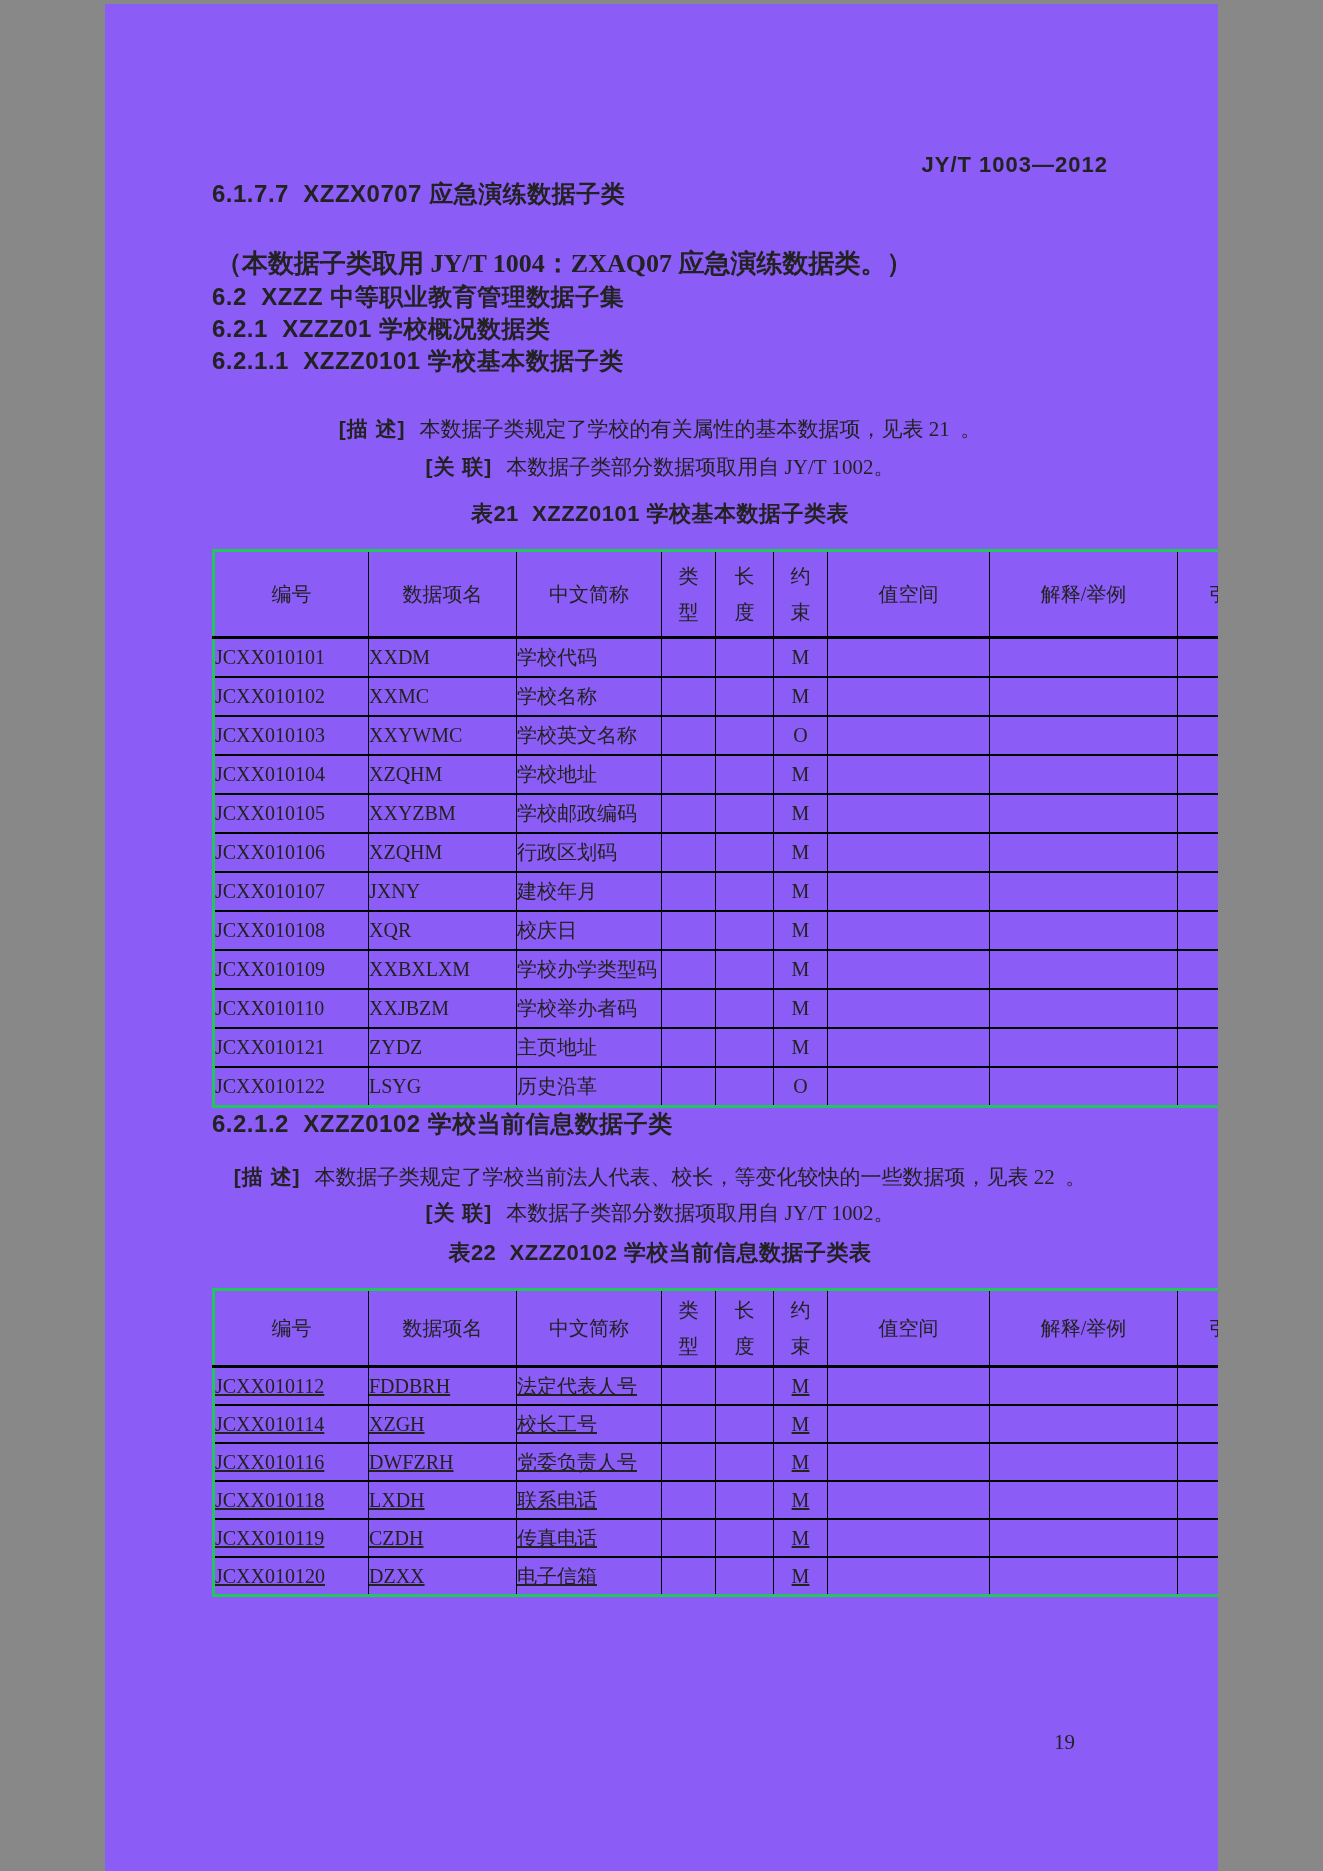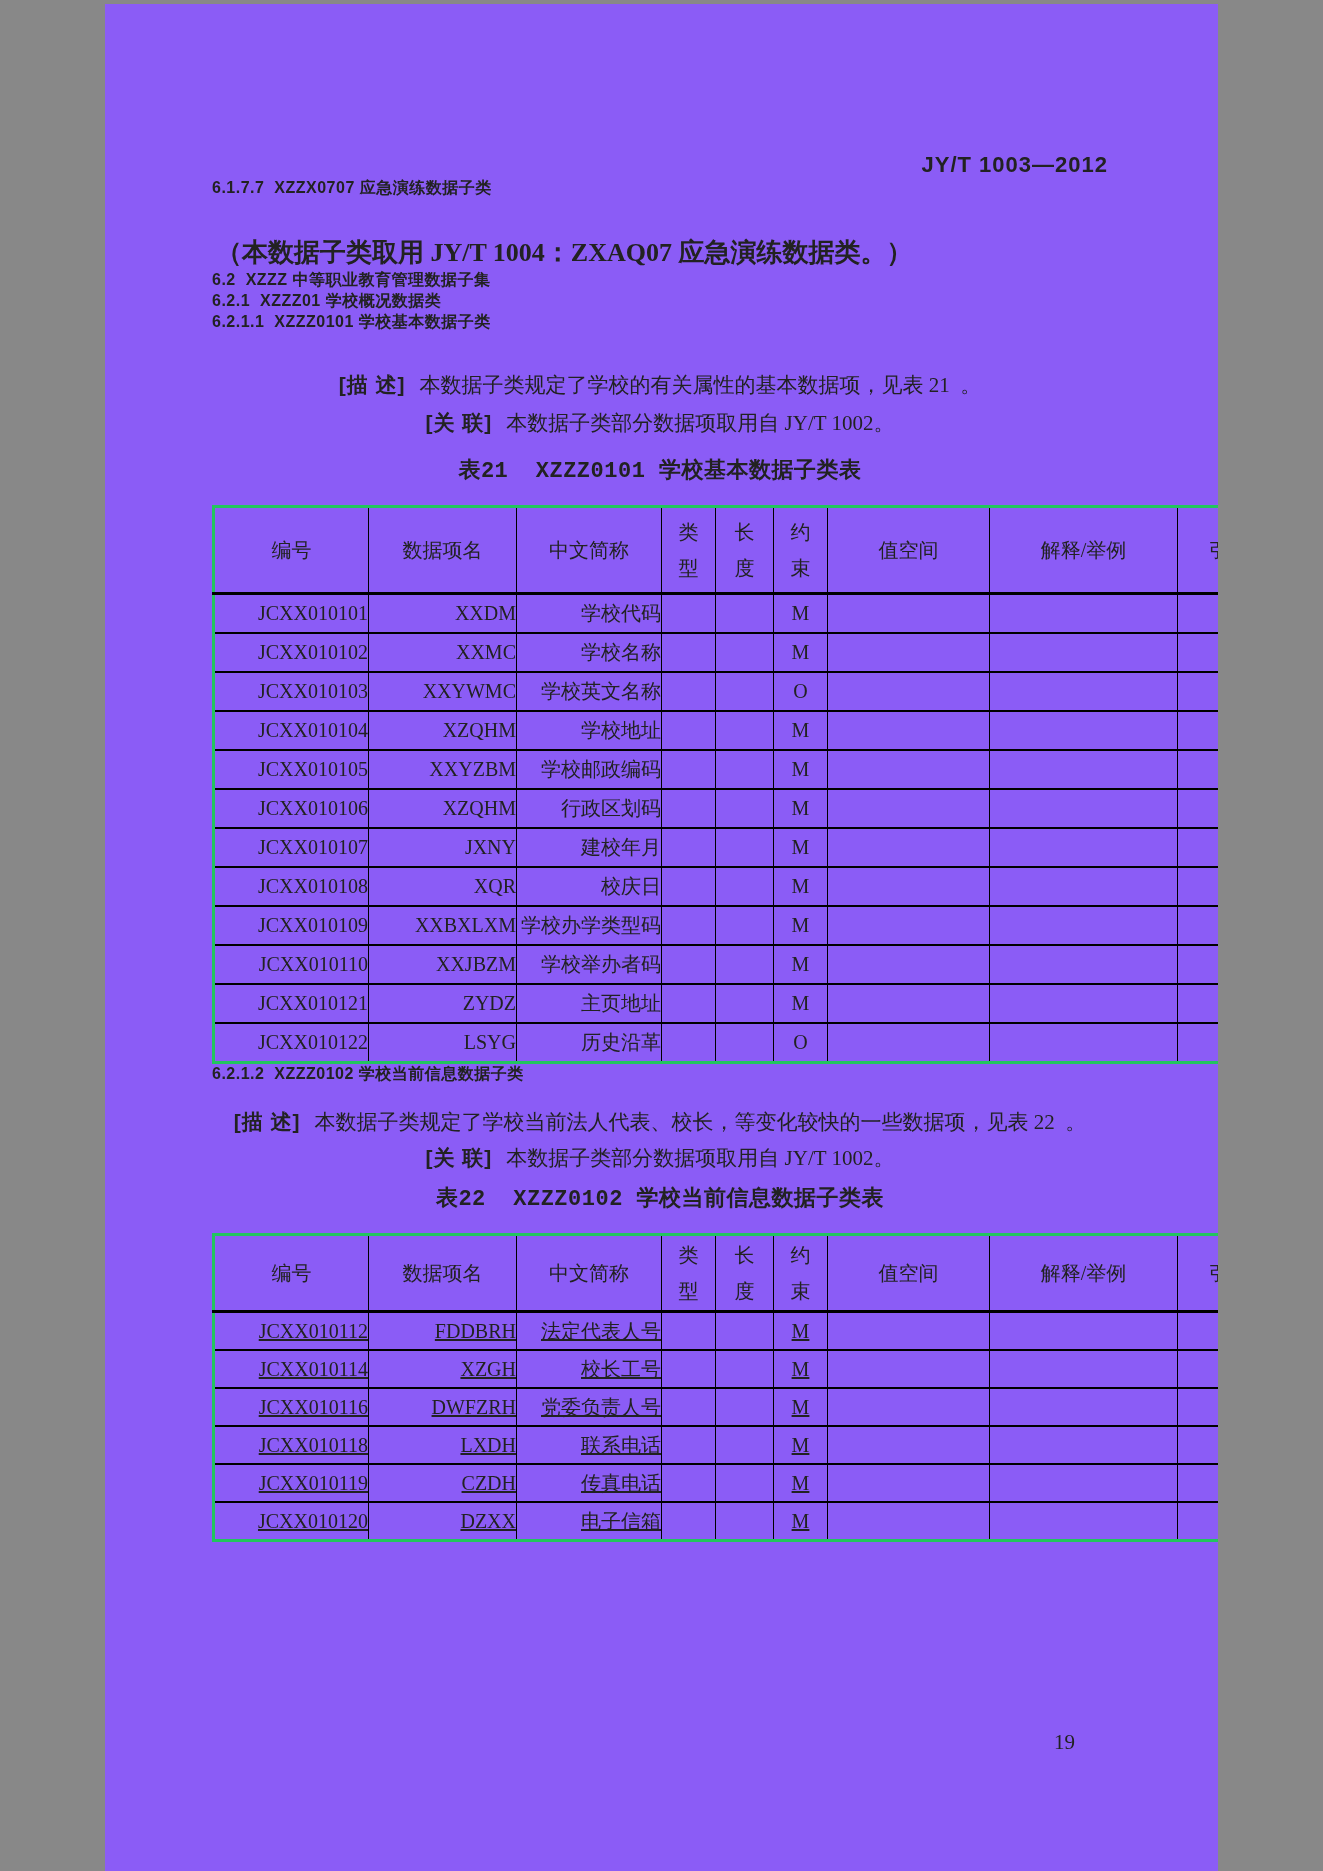--- a/index.html
+++ b/index.html
@@ -12,21 +12,21 @@
 
   .running-header {
     padding-top:148px; text-align:right;
     font-family:"Liberation Sans", sans-serif;
     font-weight:700; font-size:22px; letter-spacing:1px;
     white-space:pre; color:#222;
   }
 
   h3.sec {
     font-family:"Liberation Sans", sans-serif;
-    font-weight:700; font-size:16px; color:#222;
+    font-weight:700; font-size:24px; color:#222;
     margin:0; white-space:pre; letter-spacing:0.5px;
   }
   .h6177 { margin-top:46px; }
   .h62   { margin-top:26px; }
   .h621  { margin-top:28px; }
   .h6211 { margin-top:28px; }
   .h6212 { margin-top:40px; }
 
   p.note {
     margin:36px 0 0 4px; font-size:26px; white-space:pre; color:#222;font-weight:bold;
@@ -34,21 +34,21 @@
   .lblpara { margin:34px 0 0 0; font-size:21px; line-height:36px; color:#222;text-align:center; }
   .lblpara .blabel {
     font-family:"Liberation Sans", sans-serif; font-weight:700;
     white-space:pre; margin-right:14px; letter-spacing:1px;
   }
   .lblpara .btext { white-space:pre; }
   .lblpara.tight { margin-top:20px; line-height:34px; }
   .line2 { display:block; margin-top:2px; }
 
   .caption {
-    text-align:center; font-family:Liberation Mono, monospace;
+    text-align:center; font-family:Liberation Sans, sans-serif;
     font-weight:700; font-size:22px; color:#222;
     white-space:pre; margin-top:12px; letter-spacing:0.5px;
   }
   .cap21 { margin-top:14px; }
   .cap22 { margin-top:8px; }
 
   table.std {
     table-layout:fixed; width:1107px; margin-top:20px;
     border-collapse:collapse; border:3px solid #22c55e;
     font-size:20px; color:#222;
@@ -60,21 +60,21 @@
   }
   table.std thead th {
     border-bottom:3px solid #000; font-weight:normal;
     text-align:center; vertical-align:middle;
     height:84px; line-height:36px; white-space:pre-line; font-size:20px;
   }
   table.std tbody tr { height:37px; }
   table.std tbody td {
     vertical-align:top; line-height:37px; font-size:20px;
   }
-  td.c-left  { text-align:right; padding-left:12px; padding-right:6px; }
+  td.c-left  { text-align:left; padding-left:12px; padding-right:6px; }
   td.c-center{ text-align:center; }
   table.t22 thead th { height:74px; }
   table.t22 tbody tr { height:36px; }
   table.t22 tbody td { line-height:36px;text-decoration:underline; }
 
   .pagenum {
     position:absolute; right:143px; bottom:120px;
     font-size:21px; color:#222;
   }
 </style>

